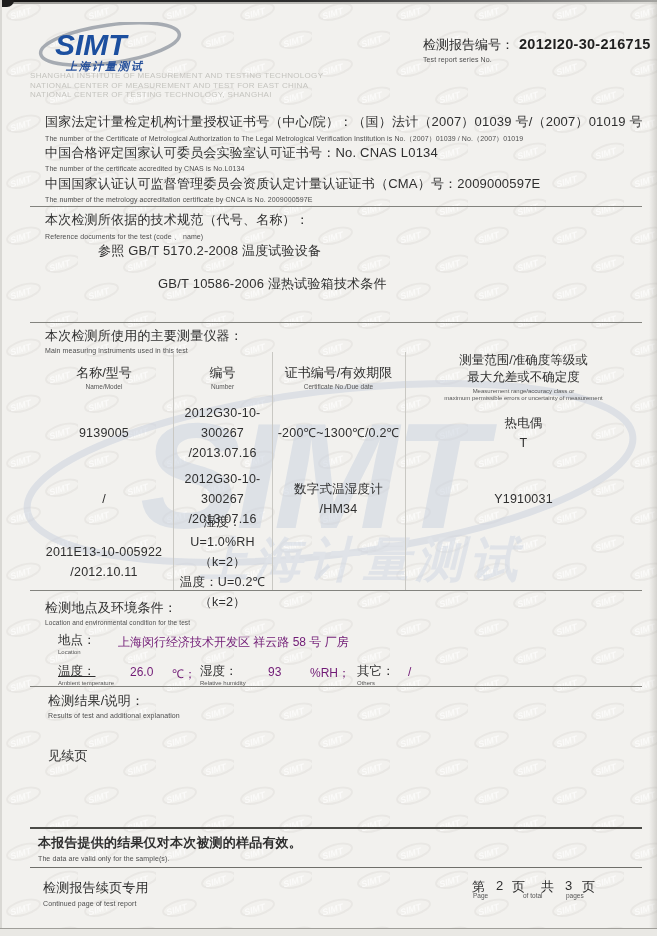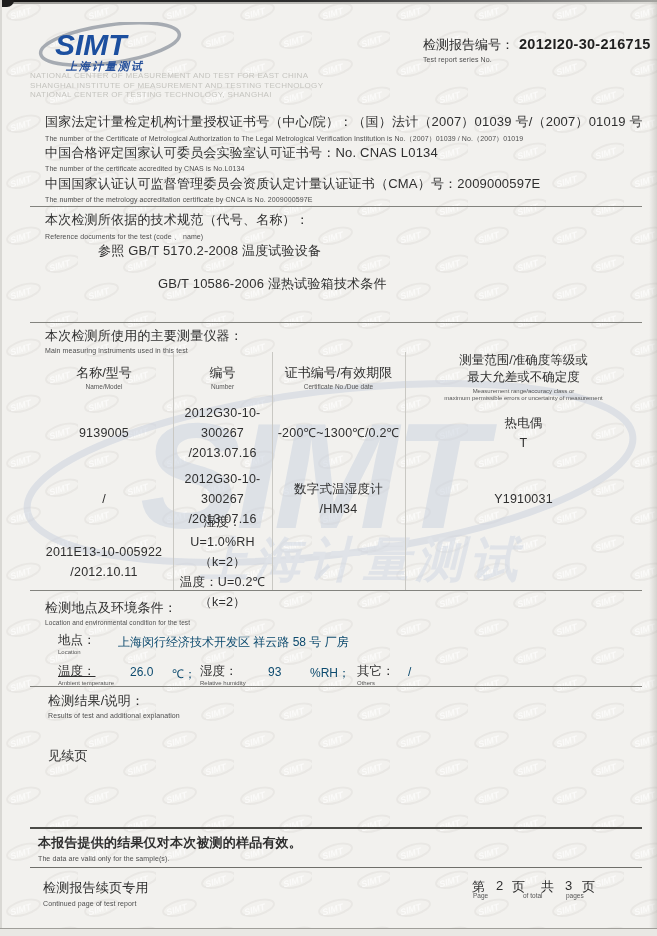--- a/index.html
+++ b/index.html
@@ -8,21 +8,21 @@
   .scan { position:relative; width:657px; height:936px; background:#f2f1ee; overflow:hidden; }
   .abs { position:absolute; }
 
   
   .bg-pattern { position:absolute; inset:0; z-index:0; }
   .wm-center { position:absolute; left:10px; top:378px; z-index:1; }
 
   
   .content { position:absolute; inset:0; z-index:2; color:#2e2e2e; }
   .zh { font-size:13px; color:#2f2f2f; letter-spacing:0.2px; white-space:nowrap; }
-  .zh-sm { font-size:12px; color:#0c4a6e; white-space:nowrap; }
+  .zh-sm { font-size:12px; color:#701a75; white-space:nowrap; }
   .en { font-size:7px; color:#4e4e4e; letter-spacing:0.1px; white-space:nowrap; }
   .rule { position:absolute; left:30px; width:612px; height:1px; background:#83837e; }
 
   
   .org-lines { position:absolute; left:30px; top:71px; font-size:8px; line-height:9.5px;
                color:#c5c4bf; letter-spacing:0.3px; }
   .report-line { position:absolute; left:423px; top:36px; display:flex; gap:5px; align-items:baseline; }
   .report-label { font-size:13px; color:#2b2b2b; }
   .report-value { font-size:14.5px; font-weight:600; color:#1f1f1f; letter-spacing:0.3px; }
   .report-sub { position:absolute; left:423px; top:56px; }
@@ -92,22 +92,22 @@
 
   <div class="content">
 
     <svg class="abs" style="left:30px;top:22px;" width="190" height="52" viewBox="0 0 190 52">
       <ellipse cx="80" cy="22" rx="70" ry="19" fill="none" stroke="#a6abb2" stroke-width="3.5" transform="rotate(-8 80 22)"></ellipse>
       <text x="25" y="33" font-size="30" font-weight="900" font-style="italic" fill="#1c4f9f">SIMT</text>
       <text x="36" y="48" font-size="11" font-weight="bold" font-style="italic" fill="#27519b" letter-spacing="2">上海计量测试</text>
     </svg>
 
     <div class="org-lines">
+      <div>SHANGHAI INSTITUTE OF MEASUREMENT AND  TESTING TECHNOLOGY</div>
       <div>NATIONAL CENTER OF MEASUREMENT AND TEST FOR EAST CHINA</div>
-      <div>SHANGHAI INSTITUTE OF MEASUREMENT AND  TESTING TECHNOLOGY</div>
       <div>NATIONAL CENTER OF TESTING TECHNOLOGY, SHANGHAI</div>
     </div>
 
     <div class="report-line">
       <span class="report-label">检测报告编号：</span>
       <span class="report-value">2012I20-30-216715</span>
     </div>
     <div class="report-sub en">Test report series No.</div>
 
     <div class="abs" style="left:45px;top:113px;">

